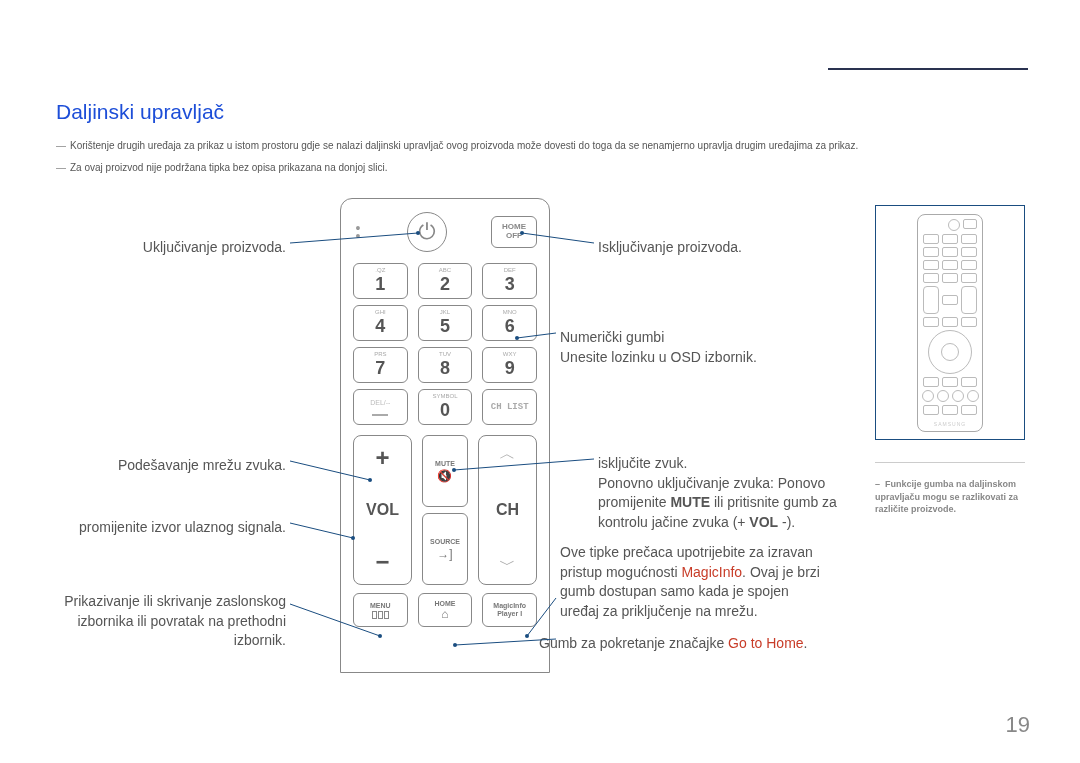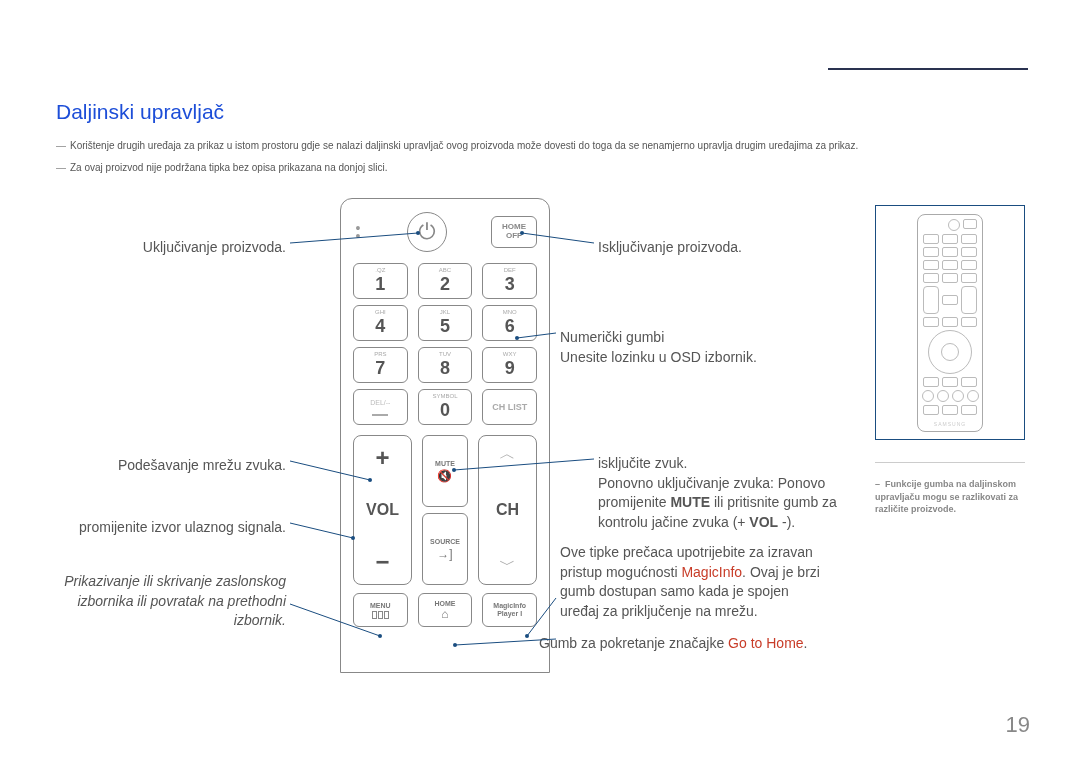--- a/index.html
+++ b/index.html
@@ -98,21 +98,21 @@
     color: #aaa;
     position: absolute;
     top: 3px;
   }
   .num-main {
     font-size: 18px;
     font-weight: bold;
     color: #555;
     margin-top: 6px;
   }
-  .chlist { color: #aaa; font-size: 9px; font-weight: bold; }
+  .chlist { color: #aaa; font-size: 9px; font-weight: bold; font-family: Liberation Mono, monospace; }
   .del { color: #bbb; font-size: 7px; }
   .dash-icon { width: 16px; height: 2px; background: #aaa; margin-top: 8px; }
 
   .mid-row {
     margin-top: 10px;
     display: grid;
     grid-template-columns: 1fr auto 1fr;
     gap: 10px;
     height: 150px;
   }
@@ -426,21 +426,21 @@
   </div>
 </div>
 <div class="sep-line"></div>
 <div class="mini-note">
   <span class="d">–</span><span>Funkcije gumba na daljinskom upravljaču mogu se razlikovati za različite proizvode.</span>
 </div>
 
 <div class="callout left" style="top:238px; left:56px; width:230px;">Uključivanje proizvoda.</div>
 <div class="callout left" style="top:456px; left:56px; width:230px;">Podešavanje mrežu zvuka.</div>
 <div class="callout left" style="top:518px; left:56px; width:230px;">promijenite izvor ulaznog signala.</div>
-<div class="callout left" style="top:572px; left:56px; width:230px;font-style:italic;">Prikazivanje ili skrivanje zaslonskog izbornika ili povratak na prethodni izbornik.</div>
+<div class="callout left" style="top:592px; left:56px; width:230px;">Prikazivanje ili skrivanje zaslonskog izbornika ili povratak na prethodni izbornik.</div>
 
 <div class="callout right" style="top:238px; left:598px; width:240px;">Isključivanje proizvoda.</div>
 <div class="callout right" style="top:328px; left:560px; width:240px;">
   <span>Numerički gumbi</span><br>
   <span>Unesite lozinku u OSD izbornik.</span>
 </div>
 <div class="callout right" style="top:454px; left:598px; width:250px;">
   <span>isključite zvuk.</span><br>
   <span>Ponovno uključivanje zvuka: Ponovo promijenite </span><b>MUTE</b><span> ili pritisnite gumb za kontrolu jačine zvuka (+ </span><b>VOL</b><span> -).</span>
 </div>

